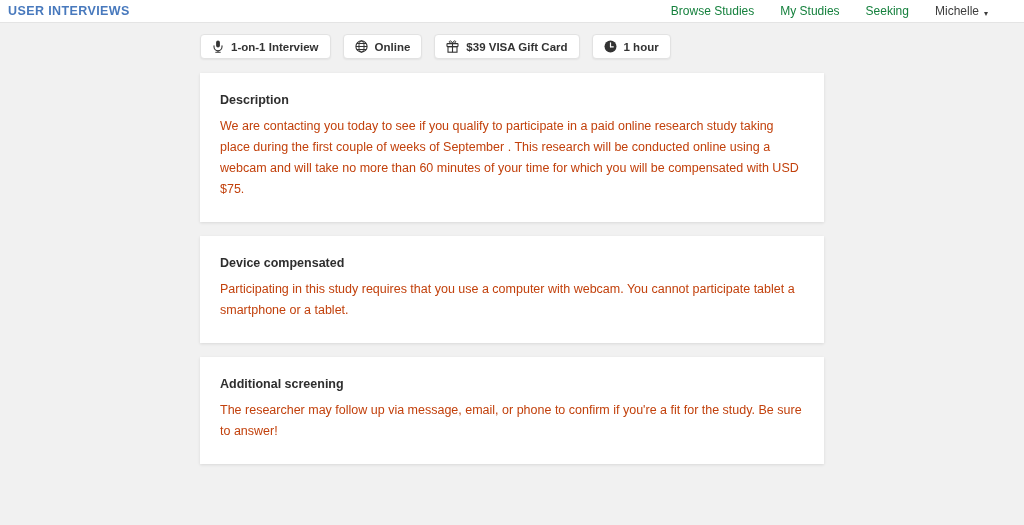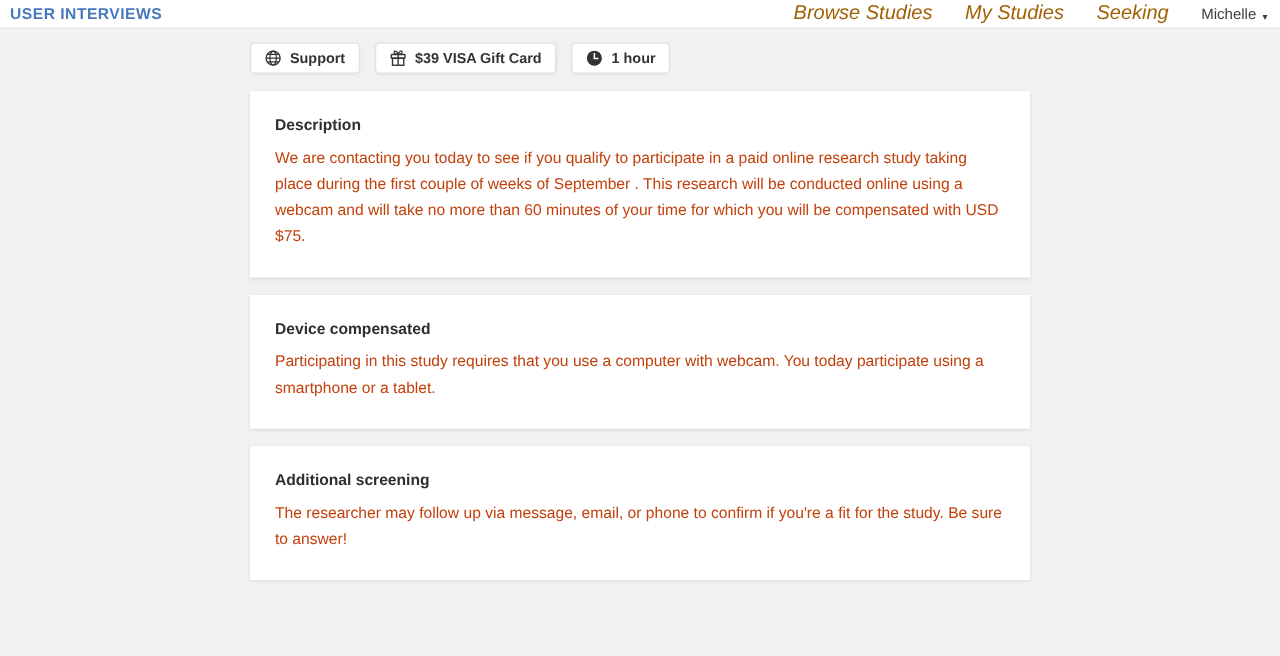--- a/index.html
+++ b/index.html
@@ -11,39 +11,38 @@
   }
   
   .header {
     position: relative;
     height: 23px;
     background: #ffffff;
     border-bottom: 1px solid #e4e4e4;
     display: flex;
     align-items: center;
     justify-content: space-between;
-    padding: 0 0 0 8px;
+    padding: 0 26px 0 8px;
   }
   .logo {
     font-size: 12.5px;
     font-weight: 700;
     letter-spacing: 0.4px;
     color: #4879bd;
     cursor: pointer;
   }
   .nav {
     display: flex;
     align-items: center;
     gap: 26px;
   }
   .nav-item {
-    font-size: 16px;
-    color: #a16207;
+    font-size: 12px;
+    color: #15803d;
     cursor: pointer;
-    font-style: italic;
   }
   .user-menu {
     display: flex;
     align-items: flex-end;
     gap: 5px;
     font-size: 12px;
     color: #3d3d3d;
     cursor: pointer;
     margin-right: 10px;
   }
@@ -121,29 +120,40 @@
     </div>
   </div>
 </div>
 
 <div class="main">
 
 
   <div class="tags">
     <div class="tag">
       <span>
+        <svg width="12" height="13" viewBox="0 0 12 13">
+          <rect x="4.1" y="0.5" width="3.8" height="7" rx="1.9" fill="#333"></rect>
+          <path d="M2 5.8 v1 a4 4 0 0 0 8 0 v-1" fill="none" stroke="#333" stroke-width="1.1" stroke-linecap="round"></path>
+          <line x1="6" y1="10.6" x2="6" y2="12" stroke="#333" stroke-width="1.1"></line>
+          <line x1="3.8" y1="12.3" x2="8.2" y2="12.3" stroke="#333" stroke-width="1.1" stroke-linecap="round"></line>
+        </svg>
+      </span>
+      <span>1-on-1 Interview</span>
+    </div>
+    <div class="tag">
+      <span>
         <svg width="13" height="13" viewBox="0 0 13 13">
           <circle cx="6.5" cy="6.5" r="5.6" fill="none" stroke="#333" stroke-width="1.1"></circle>
           <ellipse cx="6.5" cy="6.5" rx="2.6" ry="5.6" fill="none" stroke="#333" stroke-width="1"></ellipse>
           <line x1="1" y1="6.5" x2="12" y2="6.5" stroke="#333" stroke-width="1"></line>
           <line x1="1.8" y1="3.5" x2="11.2" y2="3.5" stroke="#333" stroke-width="1"></line>
           <line x1="1.8" y1="9.5" x2="11.2" y2="9.5" stroke="#333" stroke-width="1"></line>
         </svg>
       </span>
-      <span>Support</span>
+      <span>Online</span>
     </div>
     <div class="tag">
       <span>
         <svg width="13" height="13" viewBox="0 0 13 13">
           <rect x="1" y="3.6" width="11" height="3" rx="0.6" fill="none" stroke="#333" stroke-width="1.1"></rect>
           <rect x="2" y="6.6" width="9" height="5.6" fill="none" stroke="#333" stroke-width="1.1"></rect>
           <line x1="6.5" y1="3.6" x2="6.5" y2="12.2" stroke="#333" stroke-width="1.1"></line>
           <path d="M6.5 3.4 C4.2 3.4 3 2.6 3.4 1.4 C3.8 0.3 5.8 0.8 6.5 3.4 Z" fill="none" stroke="#333" stroke-width="1"></path>
           <path d="M6.5 3.4 C8.8 3.4 10 2.6 9.6 1.4 C9.2 0.3 7.2 0.8 6.5 3.4 Z" fill="none" stroke="#333" stroke-width="1"></path>
         </svg>
@@ -162,21 +172,21 @@
     </div>
   </div>
 
   <div class="card">
     <div class="card-heading">Description</div>
     <div class="card-body">We are contacting you today to see if you qualify to participate in a paid online research study taking place during the first couple of weeks of September . This research will be conducted online using a webcam and will take no more than 60 minutes of your time for which you will be compensated with USD $75.</div>
   </div>
 
   <div class="card">
     <div class="card-heading">Device compensated</div>
-    <div class="card-body">Participating in this study requires that you use a computer with webcam. You today participate using a smartphone or a tablet.</div>
+    <div class="card-body">Participating in this study requires that you use a computer with webcam. You cannot participate tablet a smartphone or a tablet.</div>
   </div>
 
   <div class="card">
     <div class="card-heading">Additional screening</div>
     <div class="card-body">The researcher may follow up via message, email, or phone to confirm if you're a fit for the study. Be sure to answer!</div>
   </div>
 
 </div>
 
 </body></html>

